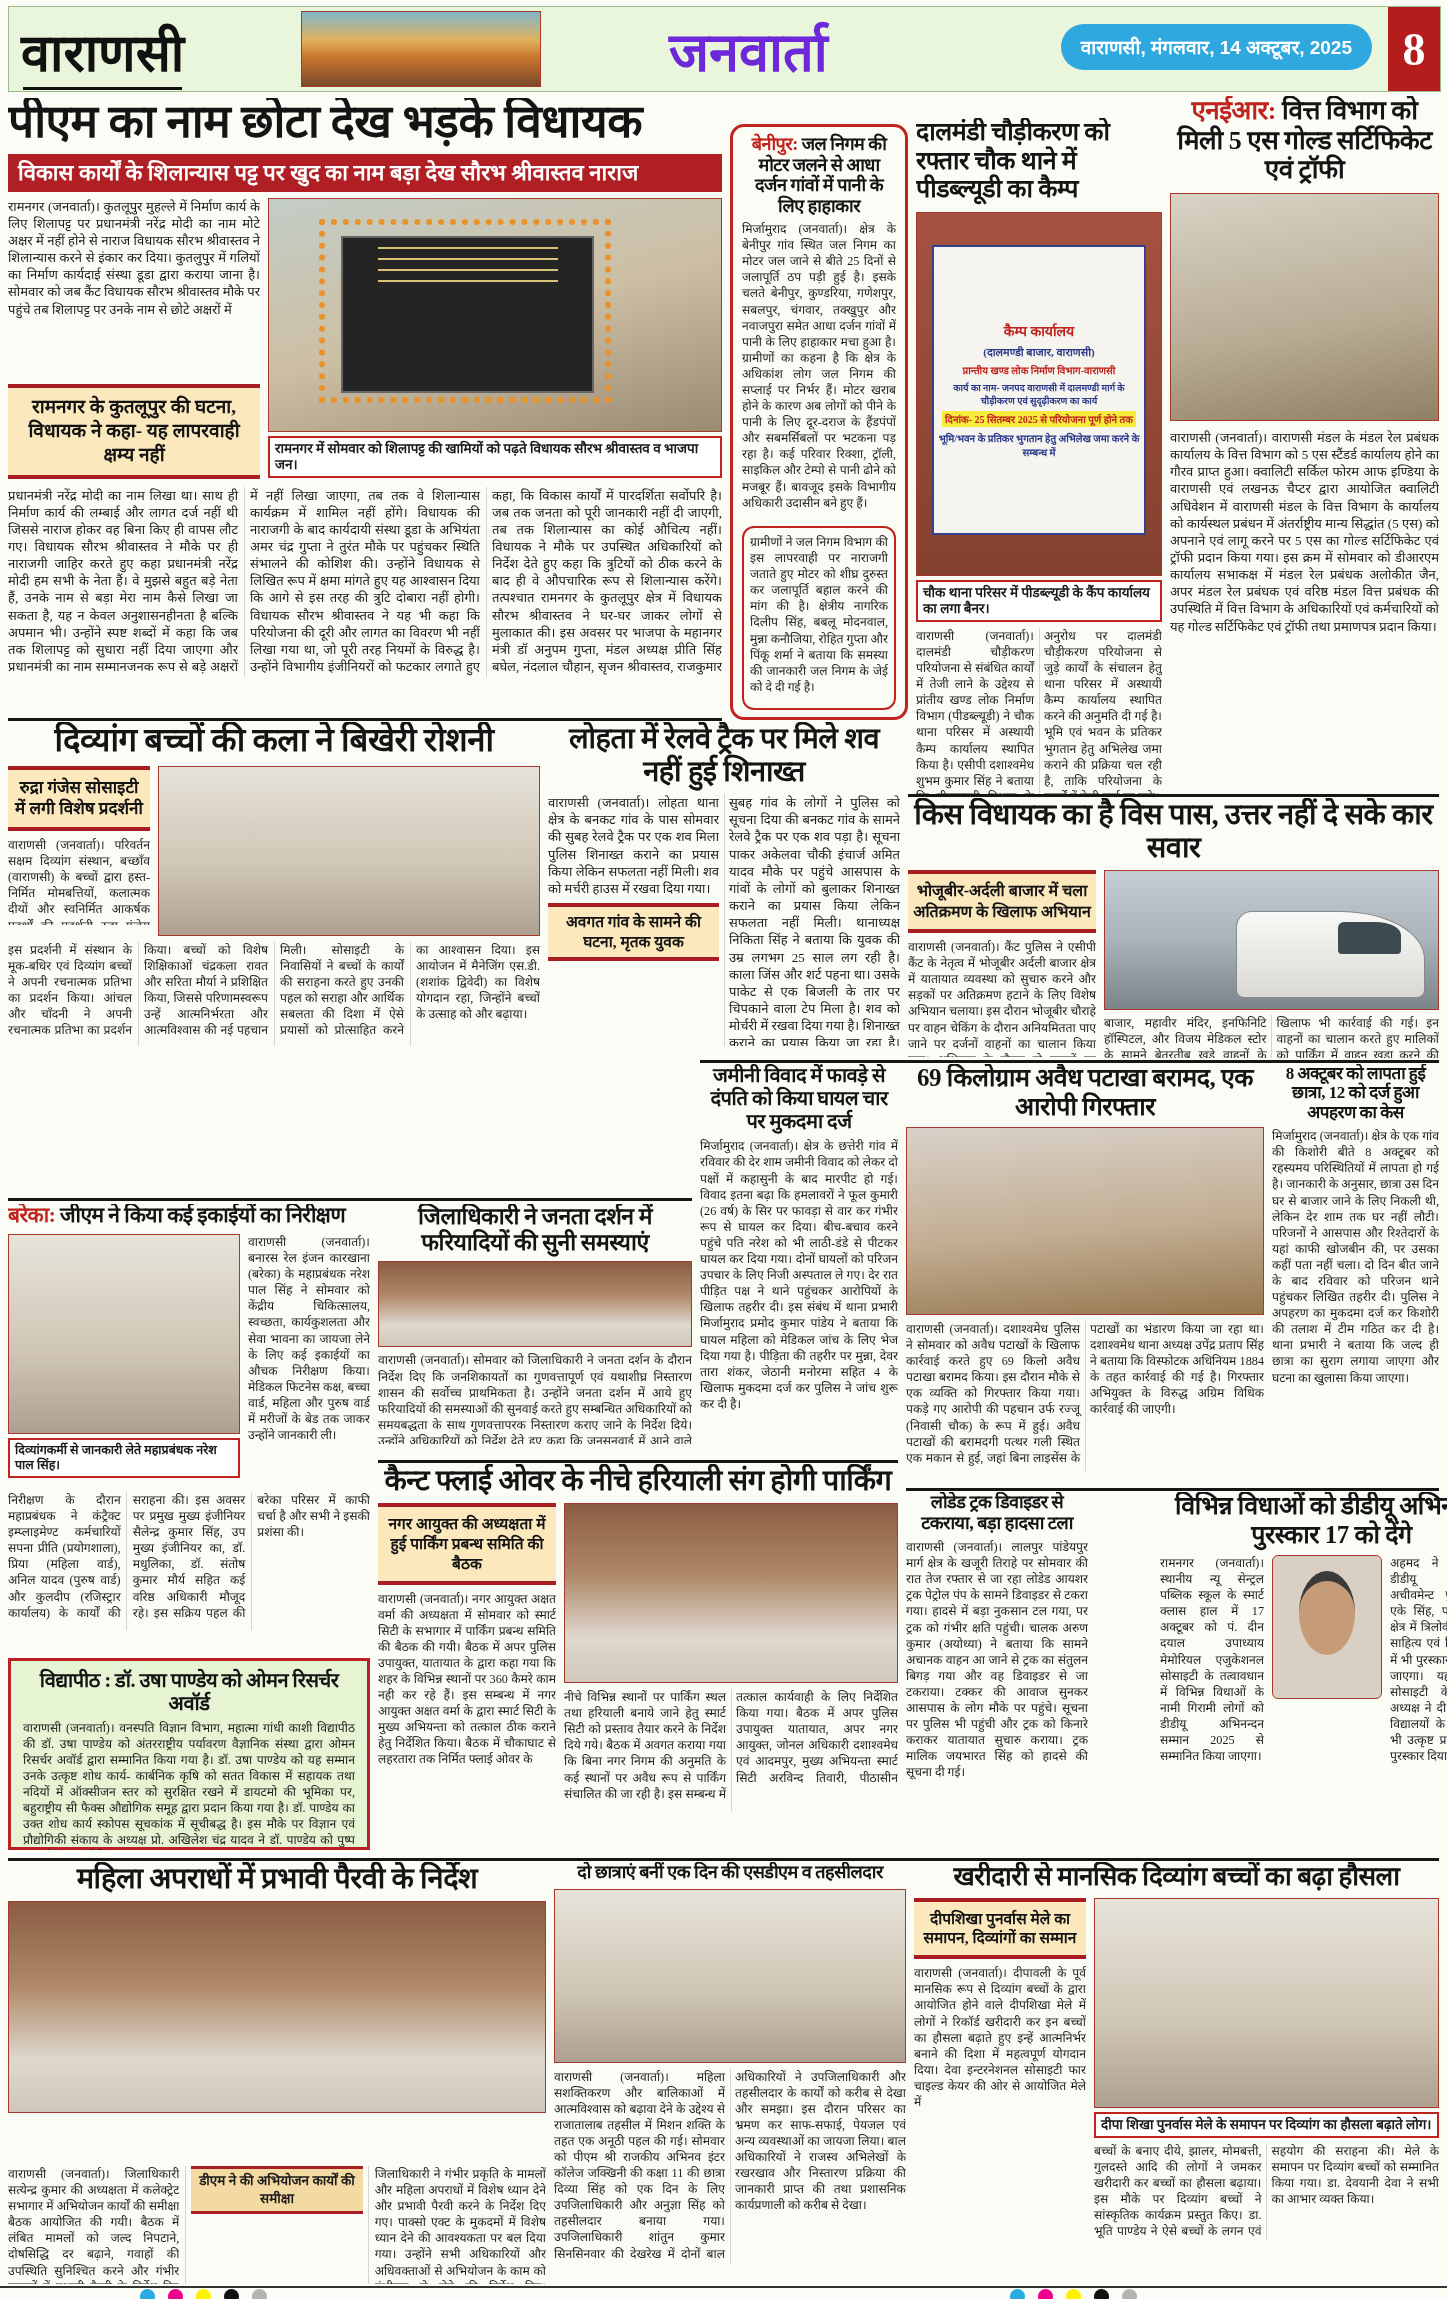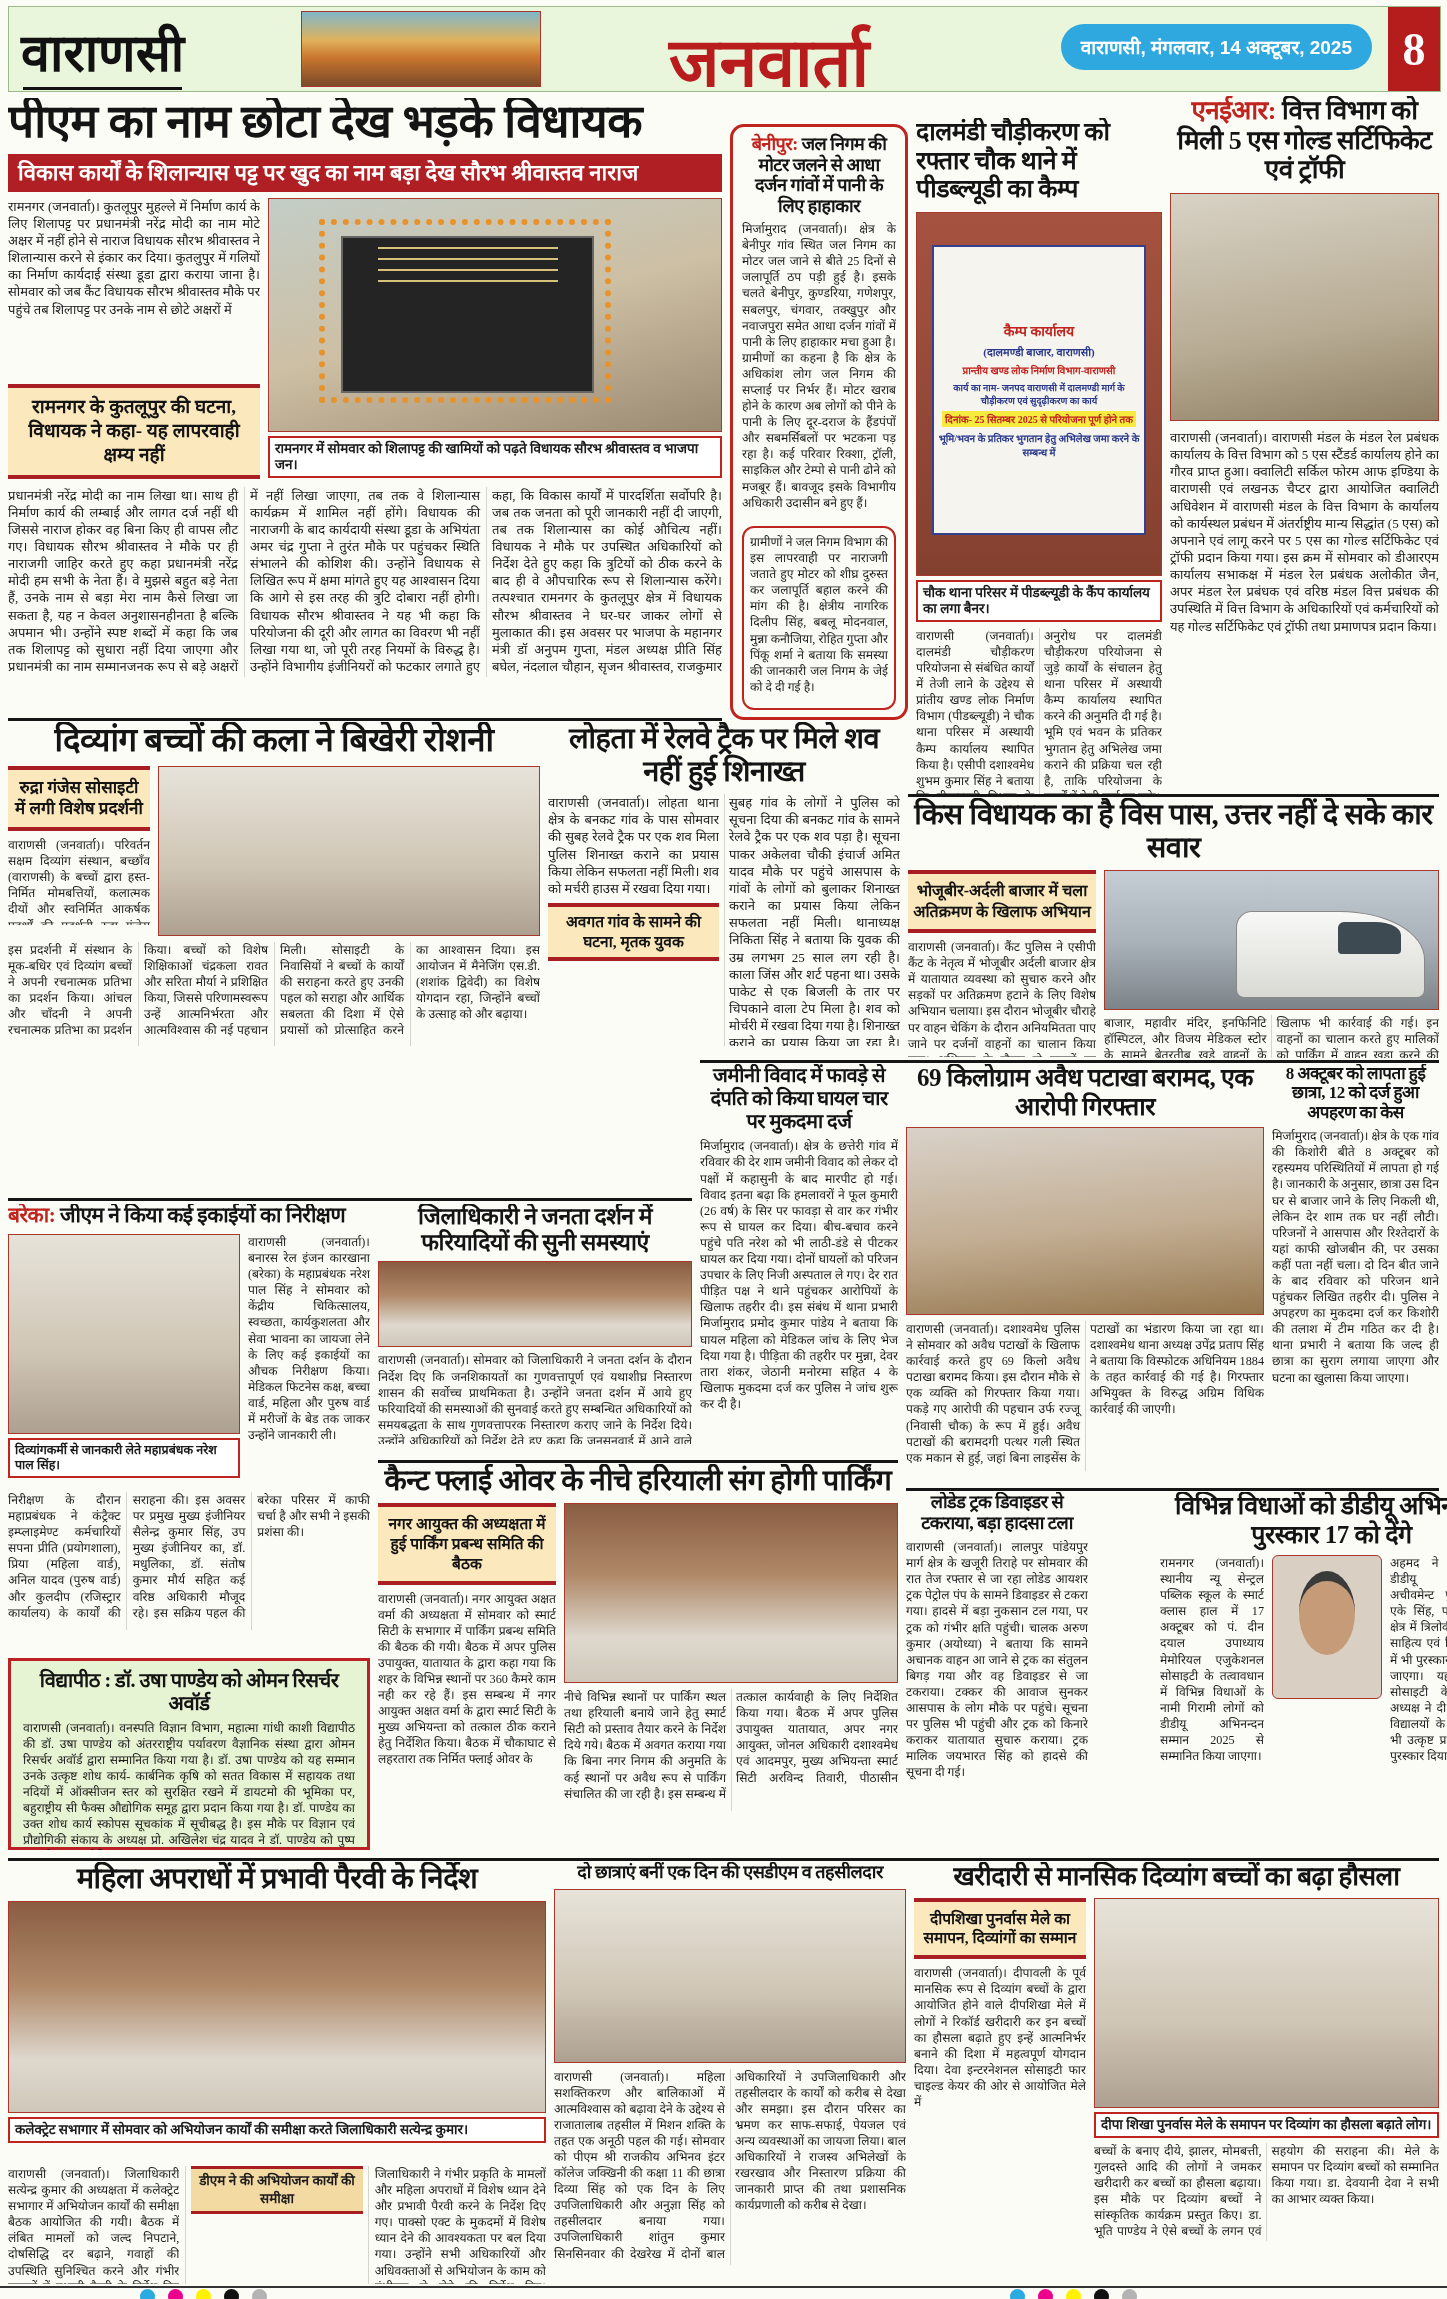--- a/index.html
+++ b/index.html
@@ -49,21 +49,21 @@
   .banner .b6{color:#2b3a8c;font-size:10px;font-weight:700;}
   .car{position:absolute;right:4%;bottom:8%;width:56%;height:62%;border:1px solid #888;
        background:linear-gradient(180deg,#f8f8f6,#d9d9d4);border-radius:16px 45% 8px 8px / 16px 55% 8px 8px;}
   .car:before{content:"";position:absolute;right:12%;top:12%;width:34%;height:38%;background:#3d4a52;border-radius:6px 40% 4px 4px;}
   .face{width:52%;height:52%;border-radius:50%;background:#c59b78;margin:14% auto 0;border-top:10px solid #3a3a3a;}
   .rule{position:absolute;height:2.5px;background:#161616;}
   
   #hdr{position:absolute;left:8px;top:6px;width:1431px;height:84px;background:#e9f6db;border:1px solid #9db98a;}
   #hdr .mast{position:absolute;left:12px;top:8px;font-size:52px;font-weight:900;color:#111;font-family:"Liberation Serif",serif;}
   #hdr .mast:after{content:"";position:absolute;left:2px;right:2px;bottom:-4px;height:3px;background:#111;}
-  #hdr .title{position:absolute;left:660px;top:6px;font-size:68px;font-weight:900;color:#b91c1c;}
+  #hdr .title{position:absolute;left:660px;top:6px;font-size:54px;font-weight:900;color:#6d28d9;}
   #hdr .pill{position:absolute;right:68px;top:17px;background:#2fa8e0;color:#fff;border-radius:26px;
              font-size:19px;font-weight:800;padding:10px 20px;font-family:"Liberation Sans",sans-serif;}
   #hdr .pg{position:absolute;right:0;top:0;bottom:0;width:52px;background:#b51d1d;color:#fff;display:flex;
            align-items:center;justify-content:center;font-size:46px;font-weight:900;}
   .rbox{border:3px solid #c0241f;border-radius:14px;padding:7px 9px;height:100%;box-sizing:border-box;display:flex;flex-direction:column;}
   .rbox .inner{border:2.5px solid #c0241f;border-radius:12px;padding:6px;margin-top:6px;}
   .gbox{background:#e7f4d3;border:3px solid #bb2025;padding:8px 12px;height:100%;box-sizing:border-box;}
   .marks{position:absolute;display:flex;gap:13px;}
   .dot{width:15px;height:15px;border-radius:50%;}
   .d1{background:#29abe2;} .d2{background:#ec008c;} .d3{background:#fff200;} .d4{background:#111;} .d5{background:#b3b3b3;}
@@ -256,21 +256,20 @@
       <h2 class="hl s20 ctr" style="margin-bottom:5px;">विद्यापीठ : डॉ. उषा पाण्डेय को ओमन रिसर्चर अवॉर्ड</h2>
       <p class="bd sm" style="height:130px;">वाराणसी (जनवार्ता)। वनस्पति विज्ञान विभाग, महात्मा गांधी काशी विद्यापीठ की डॉ. उषा पाण्डेय को अंतरराष्ट्रीय पर्यावरण वैज्ञानिक संस्था द्वारा ओमन रिसर्चर अवॉर्ड द्वारा सम्मानित किया गया है। डॉ. उषा पाण्डेय को यह सम्मान उनके उत्कृष्ट शोध कार्य- कार्बनिक कृषि को सतत विकास में सहायक तथा नदियों में ऑक्सीजन स्तर को सुरक्षित रखने में डायटमो की भूमिका पर, बहुराष्ट्रीय सी फैक्स औद्योगिक समूह द्वारा प्रदान किया गया है। डॉ. पाण्डेय का उक्त शोध कार्य स्कोपस सूचकांक में सूचीबद्ध है। इस मौके पर विज्ञान एवं प्रौद्योगिकी संकाय के अध्यक्ष प्रो. अखिलेश चंद्र यादव ने डॉ. पाण्डेय को पुष्प गुच्छ देकर बधाई दिया।</p>
     </div>
   </section>
 
   <div class="rule" style="left:8px;top:1858px;width:1431px;"></div>
 
   <section class="art" style="left:8px;top:1862px;width:538px;height:300px;">
     <h1 class="hl s30 ctr">महिला अपराधों में प्रभावी पैरवी के निर्देश</h1>
     <figure class="ph ph-e" style="height:210px;margin-top:6px;"></figure>
-    <figcaption class="cap">कलेक्ट्रेट सभागार में सोमवार को अभियोजन कार्यों की समीक्षा करते जिलाधिकारी सत्येन्द्र कुमार।</figcaption>
   </section>
 
   <section class="art" style="left:8px;top:2166px;width:538px;height:118px;">
     <div class="c3 bd sm" style="height:118px;">
       <p class="bd sm">वाराणसी (जनवार्ता)। जिलाधिकारी सत्येन्द्र कुमार की अध्यक्षता में कलेक्ट्रेट सभागार में अभियोजन कार्यों की समीक्षा बैठक आयोजित की गयी। बैठक में लंबित मामलों को जल्द निपटाने, दोषसिद्धि दर बढ़ाने, गवाहों की उपस्थिति सुनिश्चित करने और गंभीर मामलों में प्रभावी पैरवी के निर्देश दिए गए। जिलाधिकारी ने सभी लंबित मामलों को जल्द से जल्द निपटाने के निर्देश दिए। उन्होंने कहा कि अधिक से अधिक मामलों में दोषियों को सजा दिलाने के लिए प्रभावी पैरवी करने पर जोर दिया।</p>
       <div class="inlinesub">डीएम ने की अभियोजन कार्यों की समीक्षा</div>
       <p class="bd sm">जिलाधिकारी ने गंभीर प्रकृति के मामलों और महिला अपराधों में विशेष ध्यान देने और प्रभावी पैरवी करने के निर्देश दिए गए। पाक्सो एक्ट के मुकदमों में विशेष ध्यान देने की आवश्यकता पर बल दिया गया। उन्होंने सभी अधिकारियों और अधिवक्ताओं से अभियोजन के काम को गंभीरता से लेने की निर्देश दिए। जिलाधिकारी ने कहा कि समस्त कार्यवाही E-PROCEQUTION पोर्टल पर अपलोड करने और यदि एससी एसटी सुलह हो रहे हैं तो COMPENSATION के धनराशि आवश्यक रूप से नियमानुसार वापस कराने को निर्देशित किया।</p>
     </div>
   </section>
 

